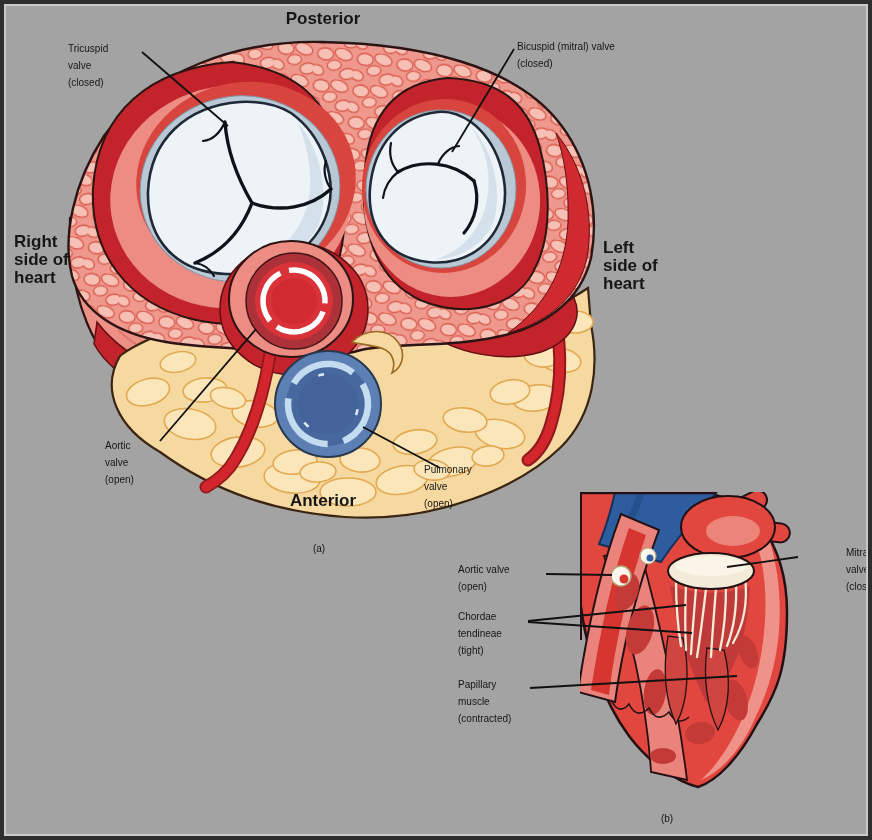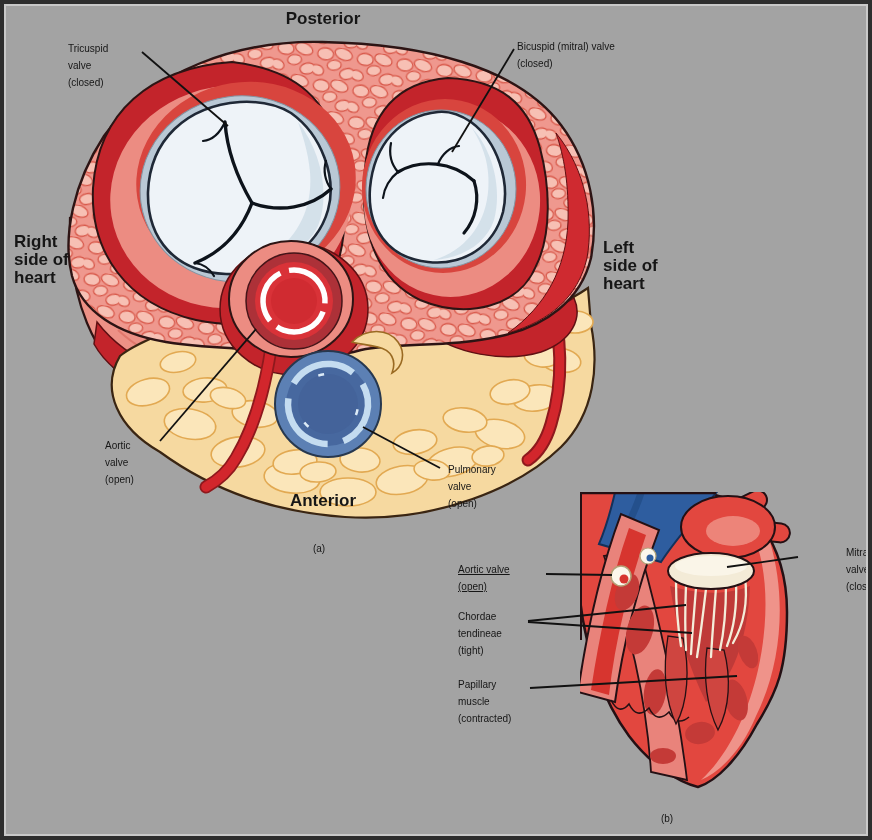--- a/index.html
+++ b/index.html
@@ -220,27 +220,27 @@
 (closed)</div>
   <div class="lbl bold" style="left:14px;top:233px;">Right
 side of
 heart</div>
   <div class="lbl bold" style="left:603px;top:233px;margin-top:6px;">Left
 side of
 heart</div>
   <div class="lbl" style="left:105px;top:437px;">Aortic
 valve
 (open)</div>
-  <div class="lbl" style="left:448px;top:461px;">Pulmonary
+  <div class="lbl" style="left:424px;top:461px;">Pulmonary
 valve
 (open)</div>
   <div class="lbl bold center" style="left:287px;top:492px;width:72px;">Anterior</div>
   <div class="lbl center" style="left:303px;top:540px;width:32px;">(a)</div>
 
-  <div class="lbl" style="left:458px;top:561px;text-decoration:underline;">Aortic valve
+  <div class="lbl" style="left:458px;top:561px;">Aortic valve
 (open)</div>
   <div class="lbl" style="left:458px;top:676px;">Papillary
 muscle
 (contracted)</div>
   <div class="lbl" style="left:458px;top:608px;">Chordae
 tendineae
 (tight)</div>
   <div class="lbl" style="left:806px;top:544px;margin-left:40px;">Mitral
 valve
 (closed)</div>

